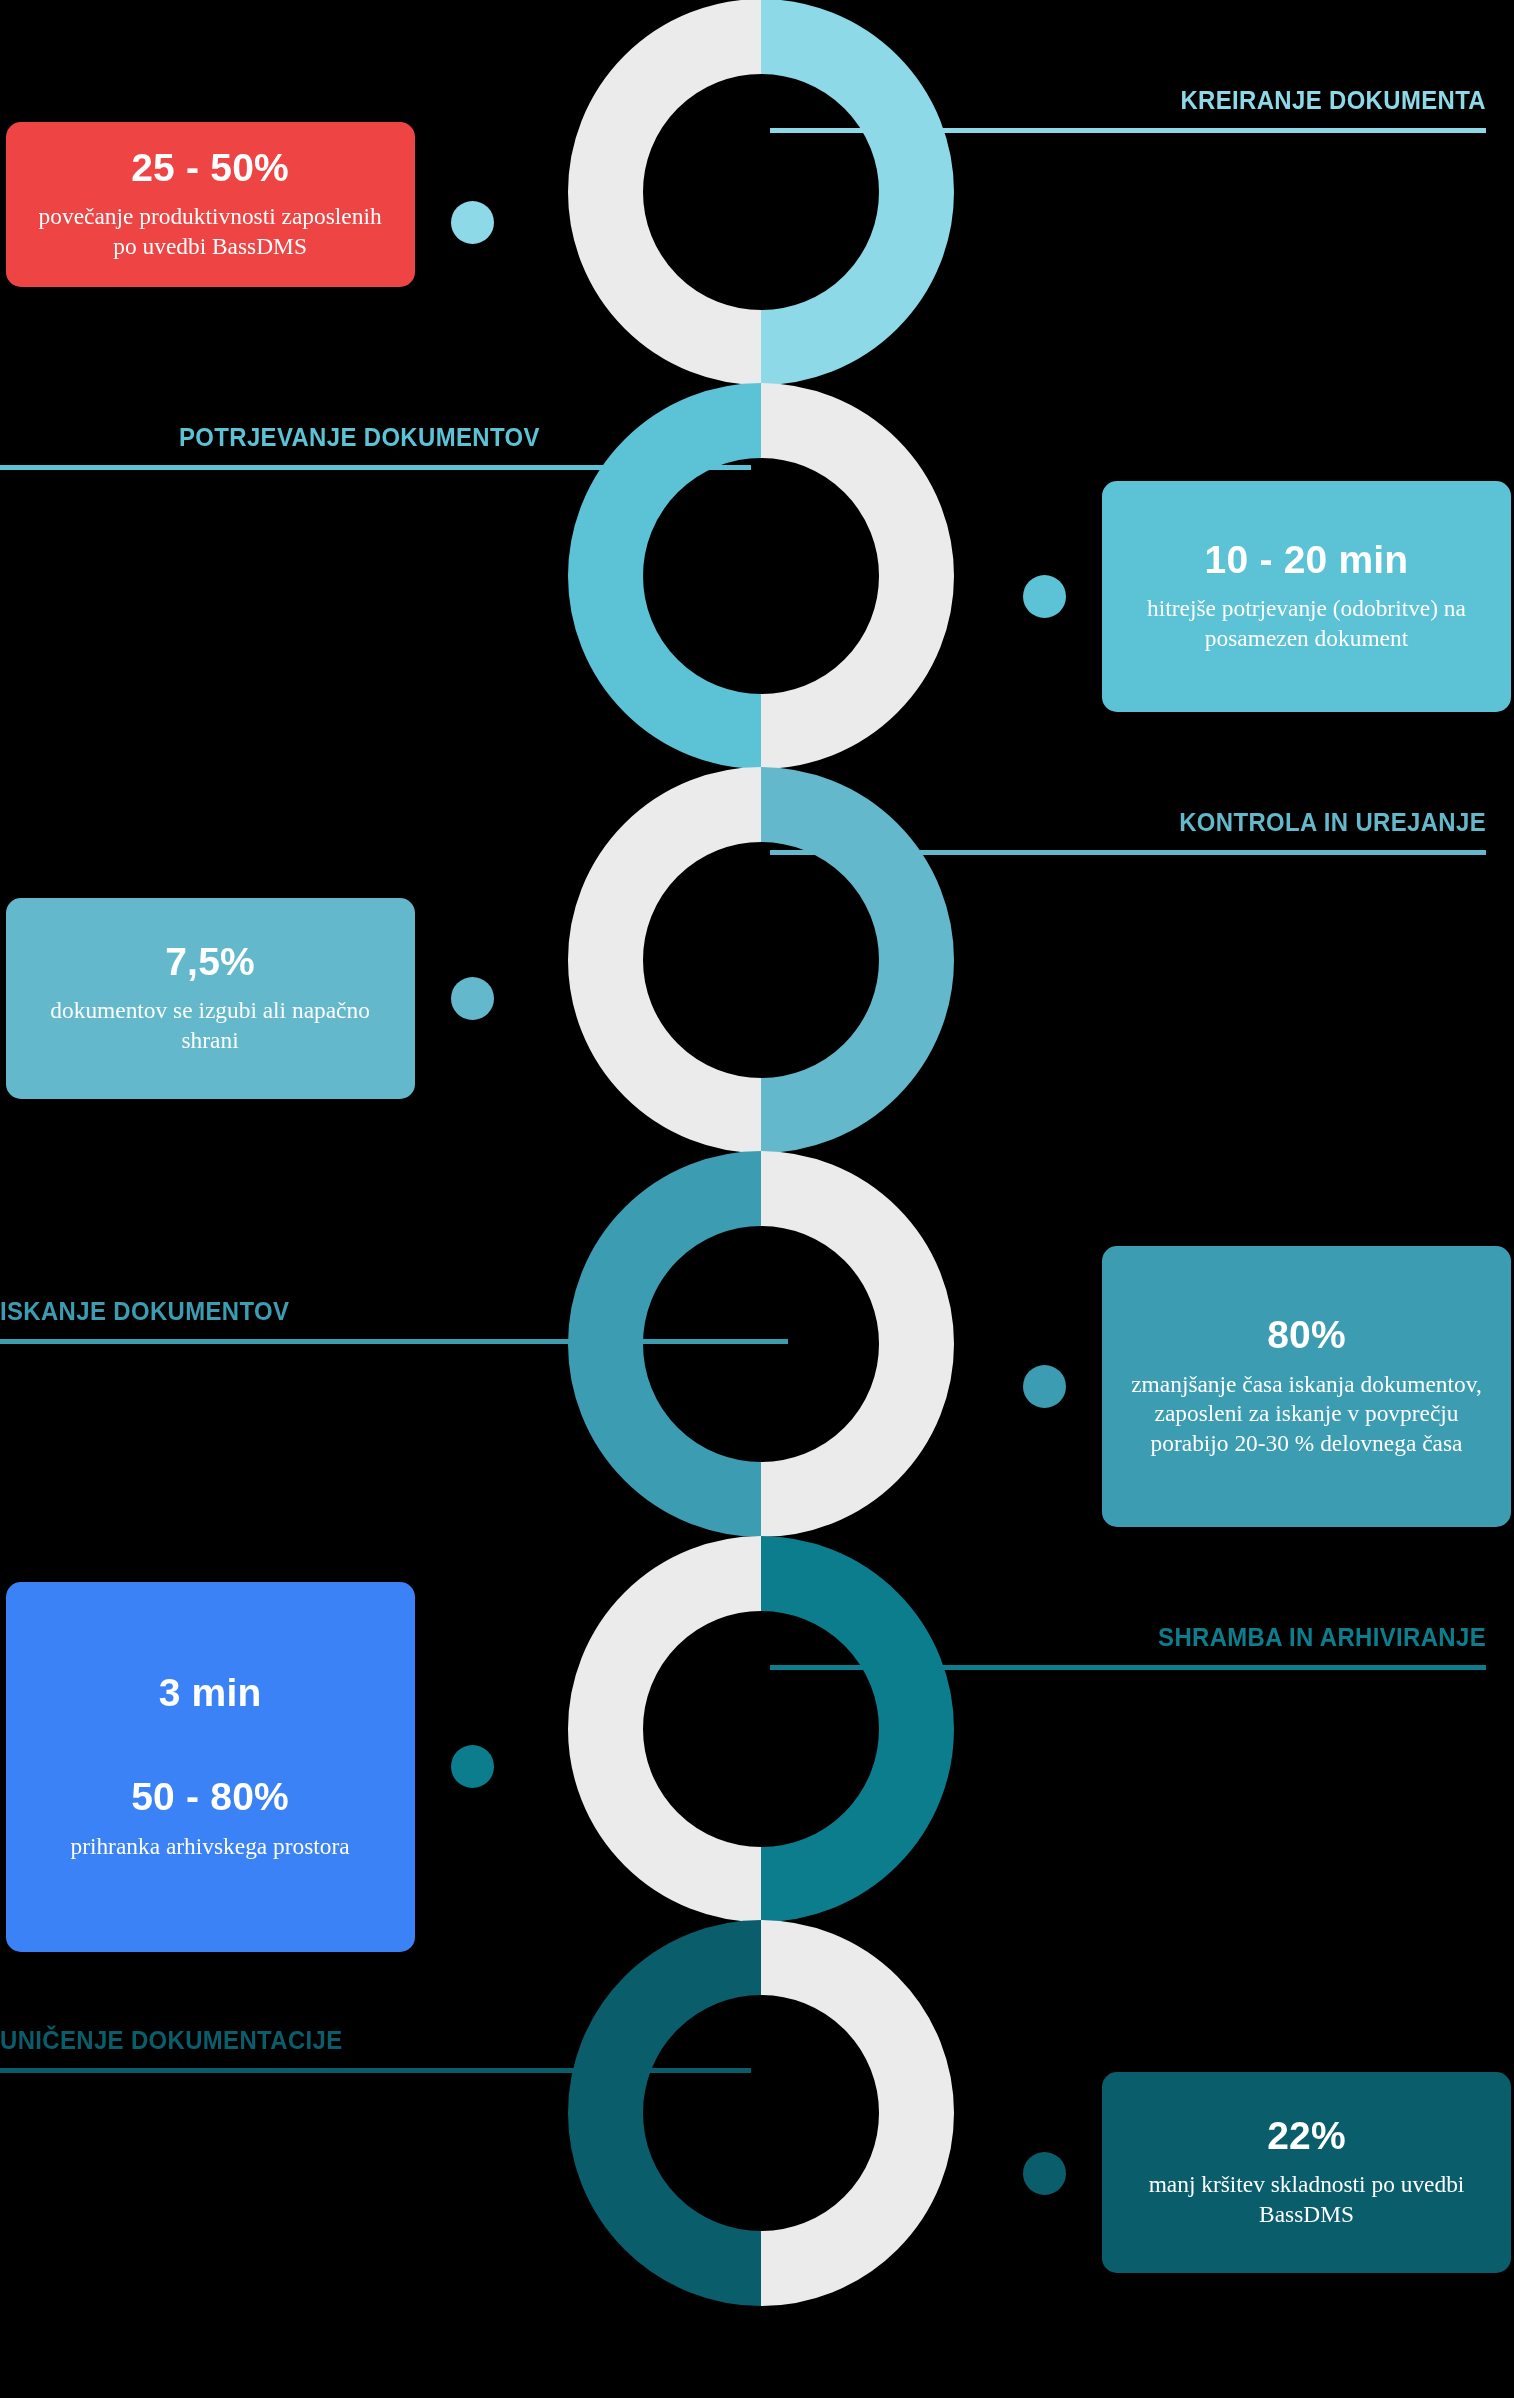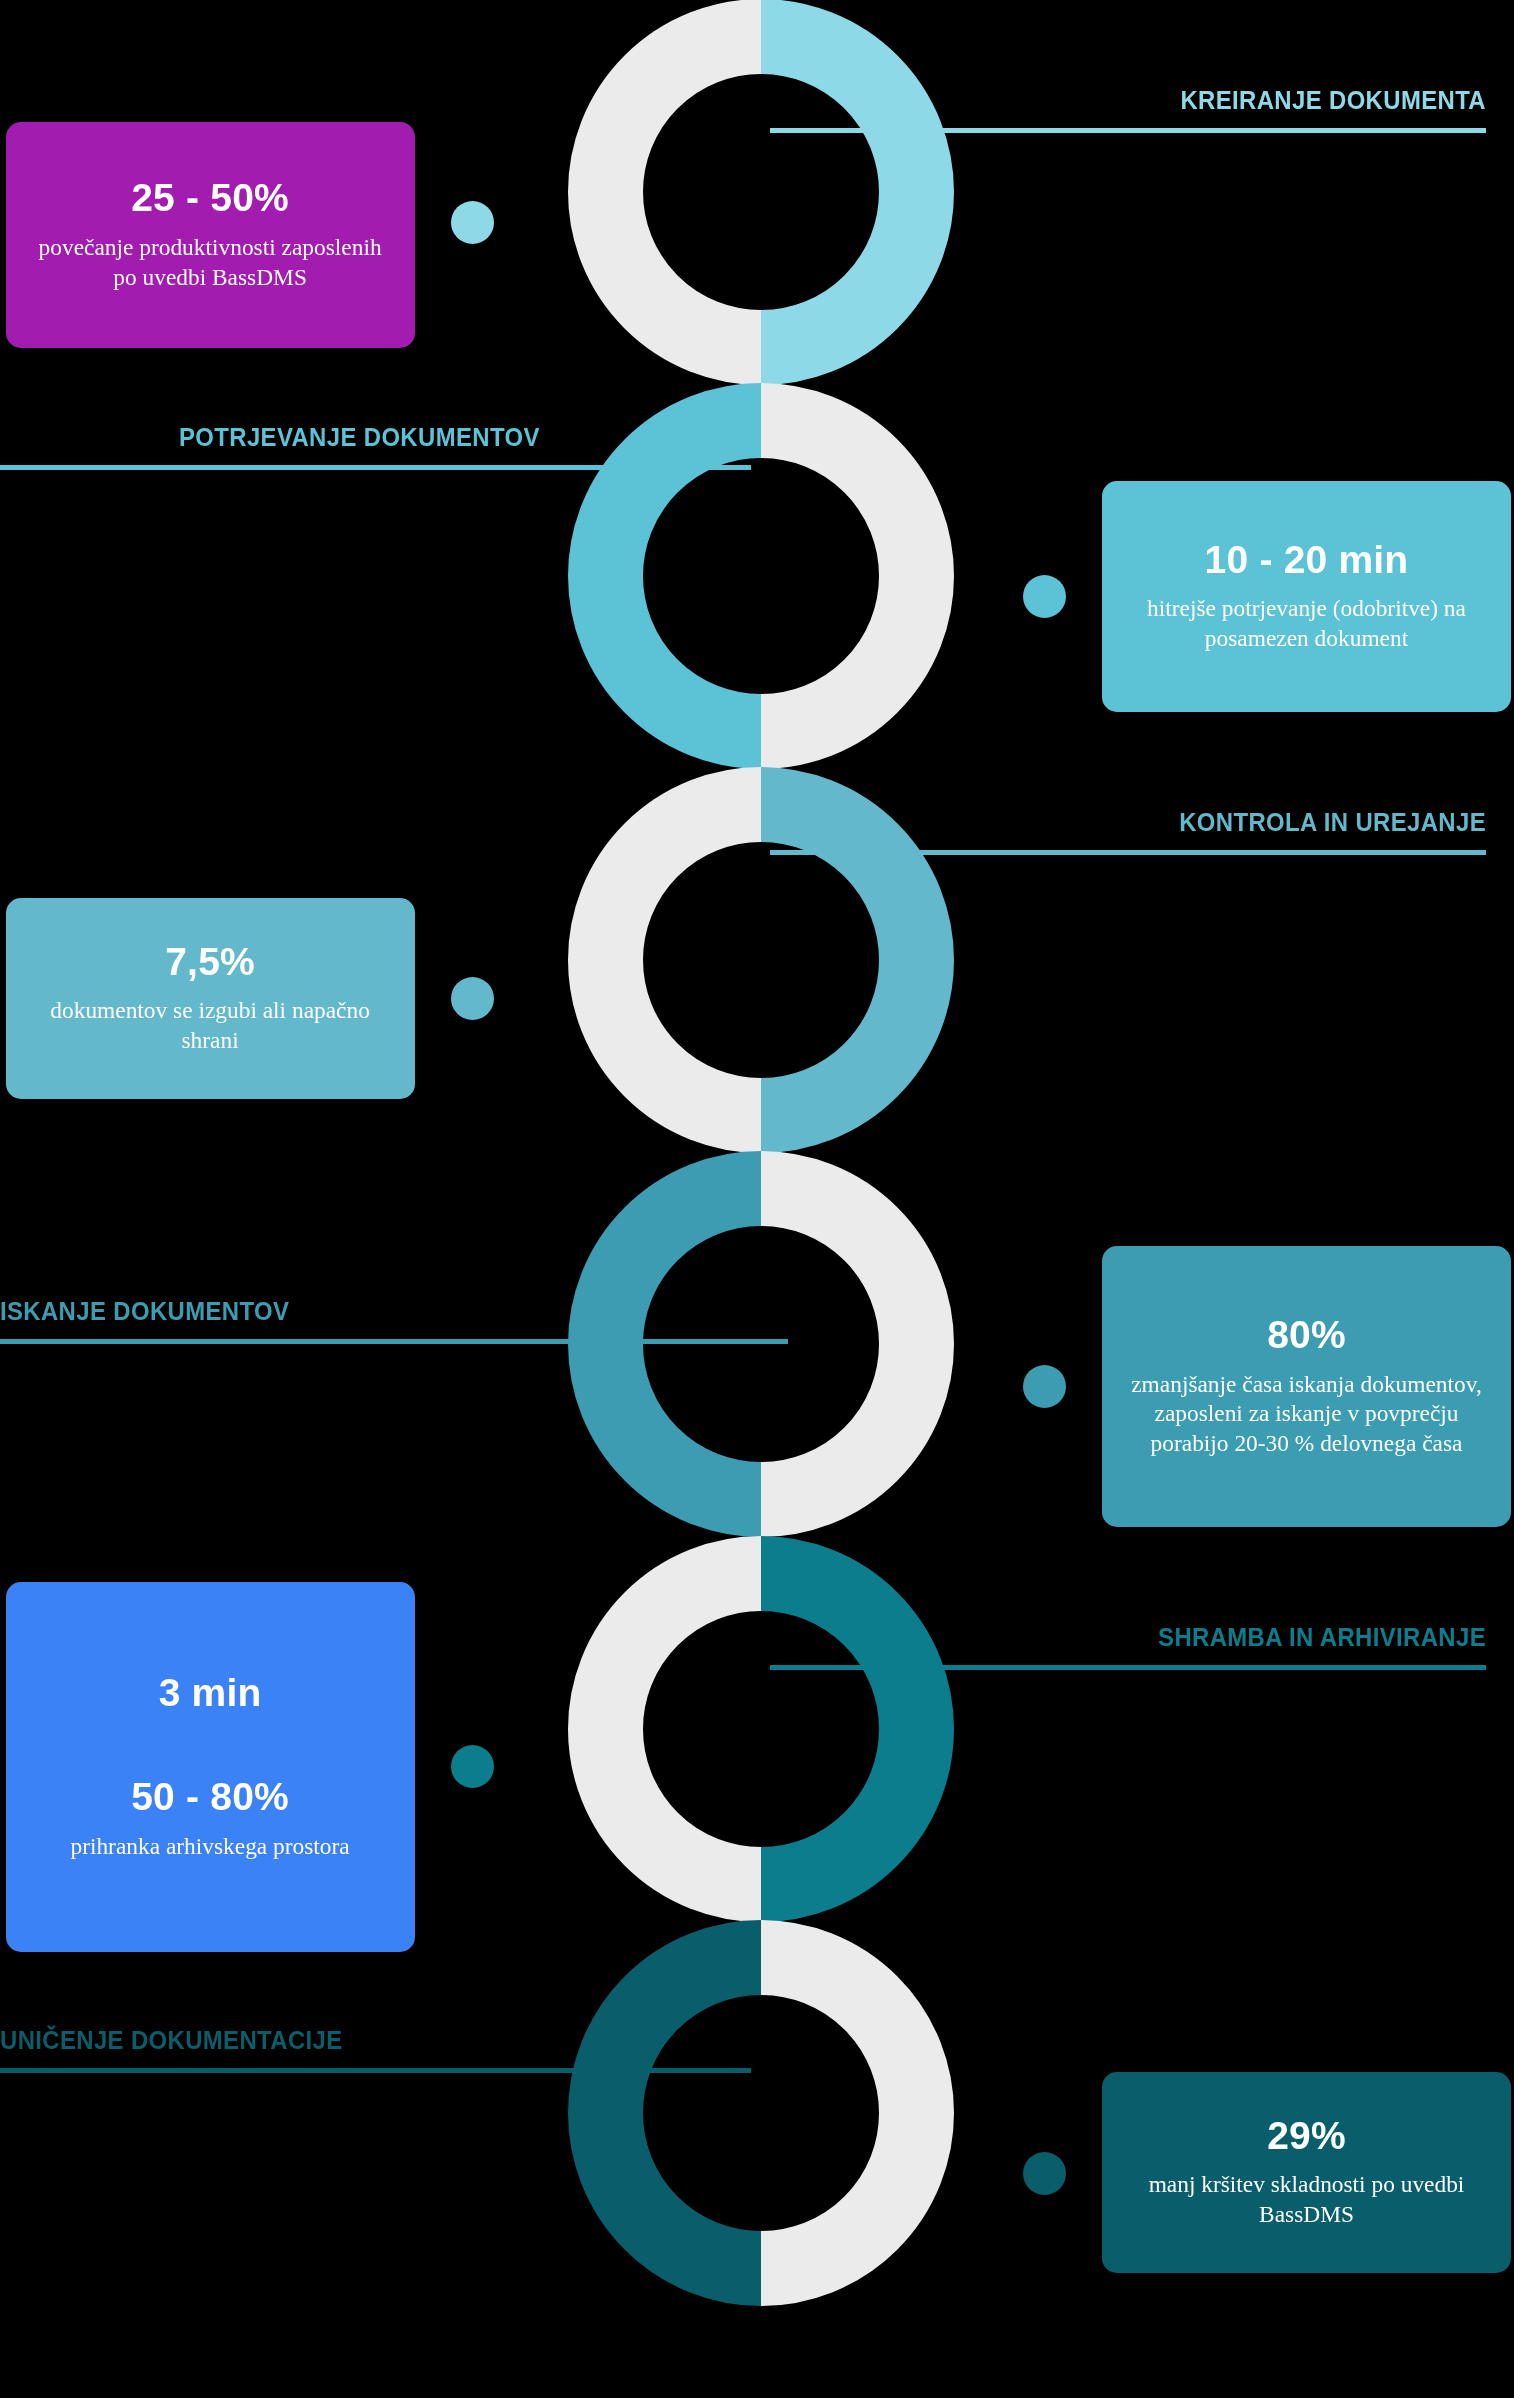--- a/index.html
+++ b/index.html
@@ -119,21 +119,21 @@
       <div class="sect-label right" style="top: 1624px; right: 28px; left: 770px;">
         <div class="txt" style="color: rgb(12, 125, 141);">SHRAMBA IN ARHIVIRANJE</div>
         <div class="rule" style="background: rgb(12, 125, 141);"></div>
       </div>
       <div class="sect-label left" style="top: 2027px; left: 0px; right: 763px;">
         <div class="txt" style="color: rgb(10, 94, 107);">UNIČENJE DOKUMENTACIJE</div>
         <div class="rule" style="background: rgb(10, 94, 107);"></div>
       </div>
     </div>
   <div id="cards-layer">
-      <div class="card" style="left: 5.6px; top: 122px; width: 409px; height: 226px; background: #a21caf;">
+      <div class="card" style="left: 5.6px; top: 122px; width: 409px; height: 165px; background: #ef4444;">
         <div class="big">25 - 50%</div>
         <div class="sub">povečanje produktivnosti zaposlenih po uvedbi BassDMS</div>
       </div>
       <div class="dot" style="width: 43px; height: 43px; background: rgb(142, 217, 232); top: 201px; left: 451px;"></div>
       <div class="card" style="left: 1102px; top: 481px; width: 409px; height: 231px; background: rgb(92, 194, 214);">
         <div class="big">10 - 20 min</div>
         <div class="sub">hitrejše potrjevanje (odobritve) na posamezen dokument</div>
       </div>
       <div class="dot" style="width: 43px; height: 43px; background: rgb(92, 194, 214); top: 575px; left: 1023px;"></div>
       <div class="card" style="left: 5.6px; top: 898px; width: 409px; height: 201px; background: rgb(99, 185, 203);">
@@ -146,19 +146,19 @@
         <div class="sub">zmanjšanje časa iskanja dokumentov, zaposleni za iskanje v povprečju porabijo 20-30 % delovnega časa</div>
       </div>
       <div class="dot" style="width: 43px; height: 43px; background: rgb(60, 157, 178); top: 1365px; left: 1023px;"></div>
       <div class="card" style="left: 5.6px; top: 1582px; width: 409px; height: 370px; background: #3b82f6;">
         <div class="big">3 min</div>
         <div class="big second">50 - 80%</div>
         <div class="sub">prihranka arhivskega prostora</div>
       </div>
       <div class="dot" style="width: 43px; height: 43px; background: rgb(12, 125, 141); top: 1745px; left: 451px;"></div>
       <div class="card" style="left: 1102px; top: 2072px; width: 409px; height: 201px; background: rgb(10, 94, 107);">
-        <div class="big">29%</div>
+        <div class="big">22%</div>
         <div class="sub">manj kršitev skladnosti po uvedbi BassDMS</div>
       </div>
       <div class="dot" style="width: 43px; height: 43px; background: rgb(10, 94, 107); top: 2152px; left: 1023px;"></div>
     </div>
 </div>
 
 
 </body></html>

